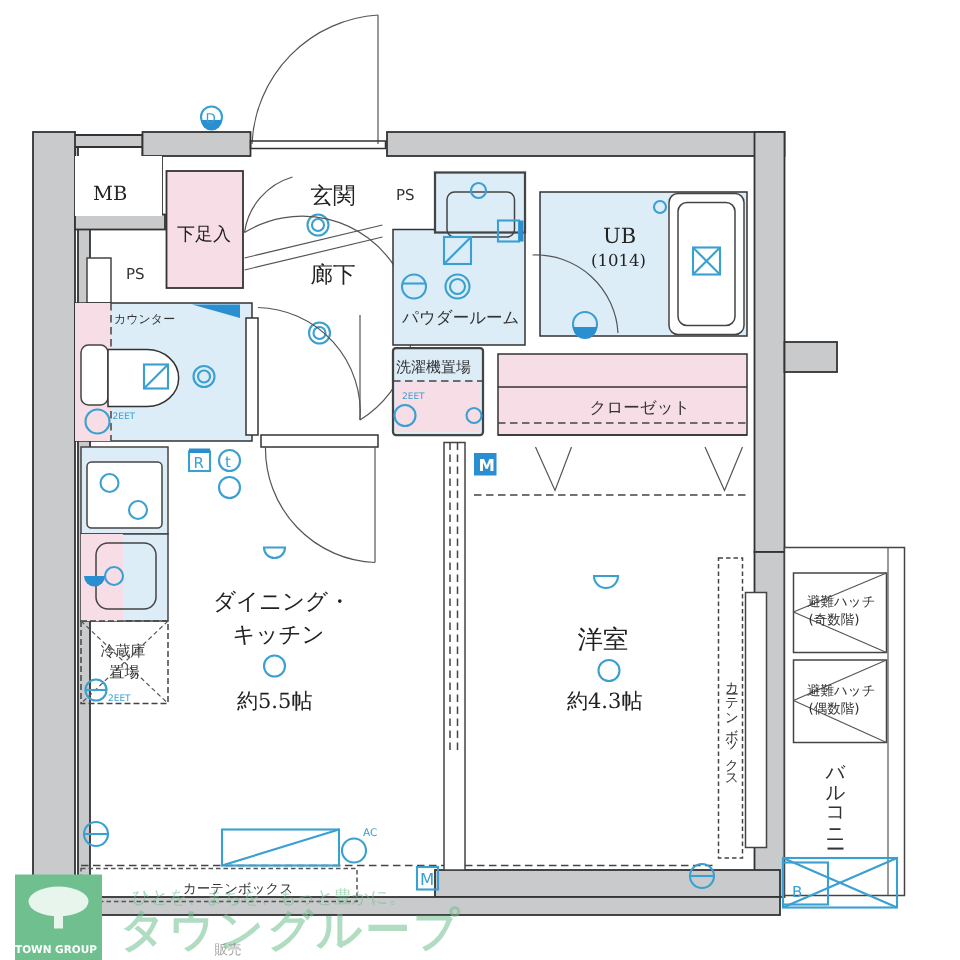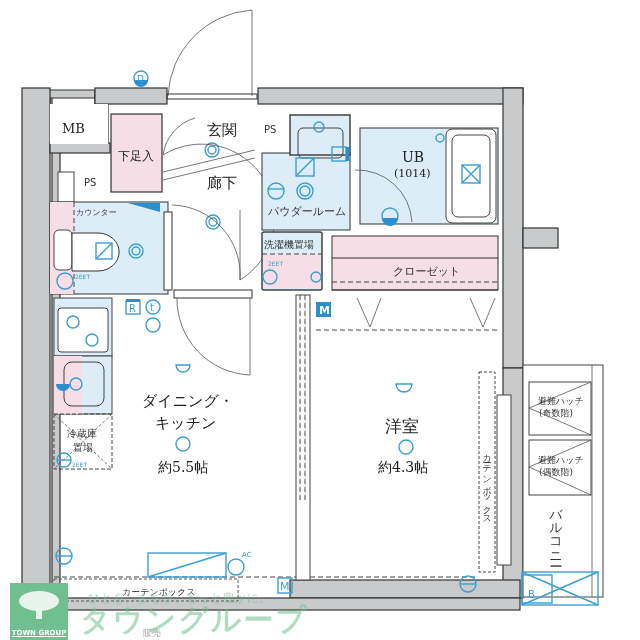--- a/index.html
+++ b/index.html
@@ -9,21 +9,21 @@
   .lbl-s{font-family:"DejaVu Sans",sans-serif;fill:#333;}
   .blue{fill:none;stroke:#3a9fd1;stroke-width:1.4;}
   .bfill{fill:#2a8fd0;}
   .wall{fill:#c9cacb;stroke:#333;stroke-width:1.2;}
   .line{fill:none;stroke:#333;stroke-width:1;}
   .thin{fill:none;stroke:#555;stroke-width:0.8;}
   .dash{fill:none;stroke:#444;stroke-width:1;stroke-dasharray:5 3;}
   .pink{fill:#f7dde6;}
   .lblue{fill:#dcedf8;}
   .logo{position:absolute;left:10px;top:583px;width:58px;height:57px;background:#6fbf8f;}
-  .logo-text{position:absolute;left:0;bottom:3px;width:100%;text-align:center;font-family:"DejaVu Sans",sans-serif;font-size:7px;color:#fff;font-weight:bold;text-decoration:underline;}
+  .logo-text{position:absolute;left:0;bottom:3px;width:100%;font-family:"DejaVu Sans",sans-serif;font-size:7px;color:#fff;font-weight:bold;}
   .brand{position:absolute;left:80px;top:600px;font-family:"DejaVu Sans",sans-serif;font-size:30px;color:rgba(111,191,143,0.55);letter-spacing:2px;font-weight:bold;}
   .tagline{position:absolute;left:88px;top:590px;font-family:"DejaVu Sans",sans-serif;font-size:12px;color:rgba(111,191,143,0.55);}
   .shop{position:absolute;left:143px;top:627px;font-family:Liberation Serif, serif;font-size:9px;color:rgba(100,100,100,0.6);}
 </style>
 </head>
 <body>
 
 <svg id="plan" viewBox="0 0 640 640" xmlns="http://www.w3.org/2000/svg">
 
   <g>

